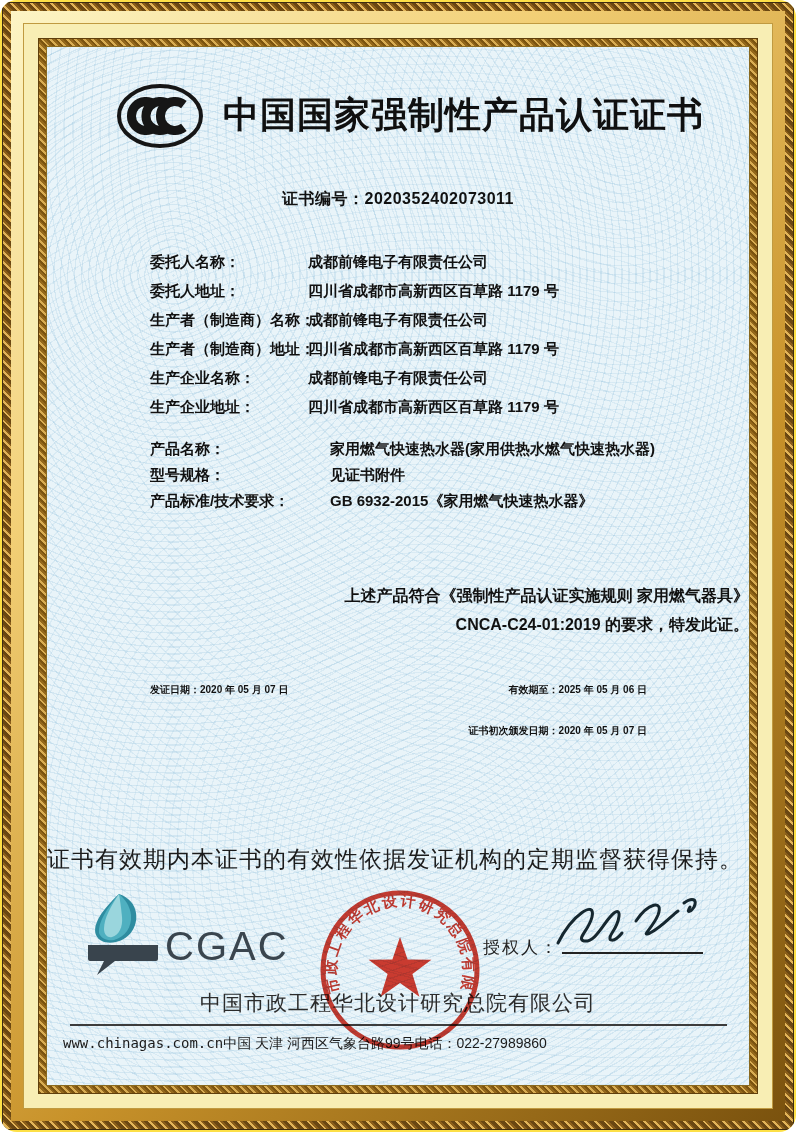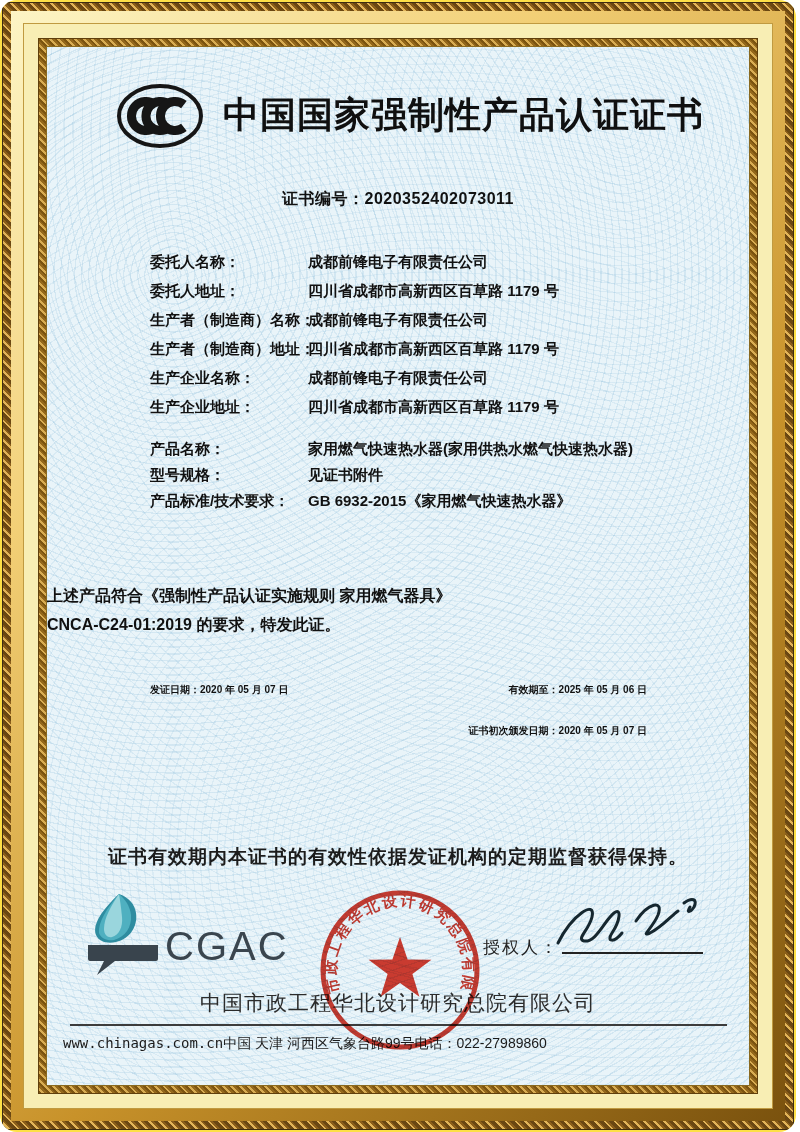--- a/index.html
+++ b/index.html
@@ -21,28 +21,28 @@
         repeating-radial-gradient(circle at 55% 78%, rgba(122,178,212,0.14) 0 1.2px, transparent 1.2px 8px);}
   .abs{position:absolute;}
   
   .title{left:176px;top:44px;font-size:36px;font-weight:bold;letter-spacing:1px;white-space:nowrap;color:#101010;}
   .certline{left:0;width:100%;top:142px;text-align:center;font-size:16px;font-weight:bold;letter-spacing:0.5px;}
   
   .fields{left:103px;top:200px;font-size:15px;font-weight:bold;line-height:29px;}
   .frow{white-space:nowrap;}
   .flabel{display:inline-block;width:158px;}
   .product{left:103px;top:389px;font-size:15px;font-weight:bold;line-height:26px;}
-  .prow{display:flex;}
+  .prow{display:flex;gap:22px;}
   .plabel{width:158px;flex:0 0 158px;}
   .pvalue{width:332px;word-break:break-all;}
-  .statement{left:0;width:100%;top:534px;text-align:left;font-size:16px;font-weight:bold;line-height:29px;}
+  .statement{left:0;width:100%;top:534px;text-align:right;font-size:16px;font-weight:bold;line-height:29px;}
   .dates{left:103px;top:628px;width:497px;font-size:10px;font-weight:bold;line-height:29px;}
   .drow1{display:flex;justify-content:space-between;}
   .drow2{text-align:right;margin-top:12px;}
-  .validity{left:0;width:100%;top:797px;text-align:center;font-size:19px;font-weight:700;letter-spacing:1px;color:#1c1c1c;}
+  .validity{left:0;width:100%;top:797px;font-size:23px;font-weight:400;letter-spacing:1px;color:#1c1c1c;}
   
   .cgac{left:38px;top:846px;}
   .stamp{left:268px;top:838px;opacity:0.9;mix-blend-mode:multiply;z-index:5;}
   .authlabel{left:436px;top:889px;font-size:17px;color:#222;letter-spacing:2px;}
   .sigline{left:515px;top:905px;width:141px;border-top:2px solid #222;}
   .signature{left:505px;top:846px;z-index:4;}
   .company{left:0;width:100%;top:942px;text-align:center;font-size:21px;font-weight:500;letter-spacing:1px;color:#2b2b2b;}
   .hr{left:23px;top:977px;width:657px;border-top:2px solid #3c3c3c;}
   .footer{left:0;right:0;top:988px;display:flex;justify-content:flex-start;padding:0 16px;font-size:14px;color:#1a1a1a;}
   .footer .url{font-family:"DejaVu Sans Mono","Liberation Mono",monospace;font-size:14px;}

